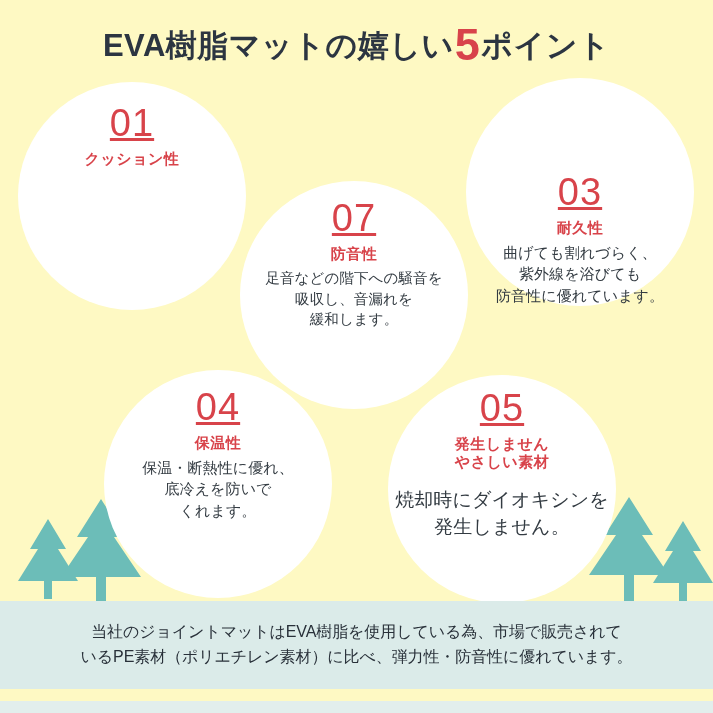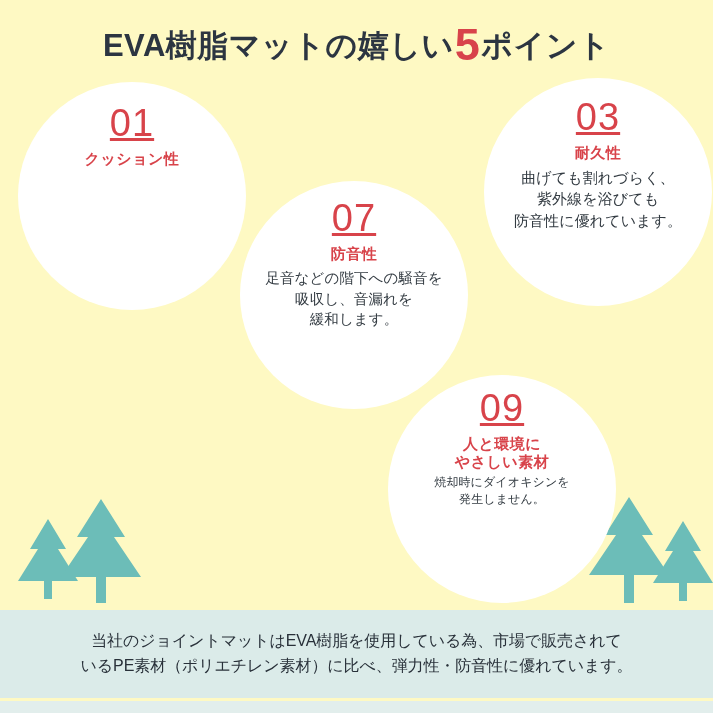--- a/index.html
+++ b/index.html
@@ -62,21 +62,21 @@
     border-radius: 50%;
     box-sizing: border-box;
     text-align: center;
     display: flex;
     flex-direction: column;
     align-items: center;
     justify-content: flex-start;
   }
   .c01 { left: 18px;  top: 82px;  width: 228px; height: 228px; padding-top: 22px; }
   .c02 { left: 240px; top: 181px; width: 228px; height: 228px; padding-top: 18px; }
-  .c03 { left: 484px; top: 78px;  width: 228px; height: 228px; padding-top: 20px; }
+  .c03 { left: 466px; top: 78px;  width: 228px; height: 228px; padding-top: 20px; justify-content: flex-end; }
   .c04 { left: 104px; top: 370px; width: 228px; height: 228px; padding-top: 18px; }
   .c05 { left: 388px; top: 375px; width: 228px; height: 228px; padding-top: 14px; }
 
   .num {
     color: #d8434a;
     font-size: 38px;
     font-weight: 400;
     line-height: 1.05;
     letter-spacing: 1px;
     font-family: "Liberation Sans", "DejaVu Sans", sans-serif;
@@ -96,27 +96,27 @@
     font-size: 15px;
     line-height: 1.42;
     margin-top: 5px;
     white-space: pre-line;
     letter-spacing: 0.1px;
   }
 
   .c02 .heading { }
   .c02 .body { font-size: 14.5px; }
   .c05 .heading { line-height: 1.2; }
-  .c05 .body { font-size: 12px; margin-top: 3px; }
+  .c05 .body { font-size: 19px; margin-top: 16px; }
 
   
   .footer {
     position: absolute;
     left: 0;
-    bottom: 3px;
+    bottom: 12px;
     width: 713px;
     height: 88px;
     background: #dbebe9;
     display: flex;
     align-items: center;
     justify-content: center;
   }
   .footer-text {
     color: #283039;
     font-size: 16px;
@@ -167,24 +167,31 @@
   </div>
 
   <div class="circle c03">
     <div class="num">03</div>
     <div class="heading">耐久性</div>
     <div class="body">曲げても割れづらく、
 紫外線を浴びても
 防音性に優れています。</div>
   </div>
 
+  <div class="circle c04">
+    <div class="num">04</div>
+    <div class="heading">保温性</div>
+    <div class="body">保温・断熱性に優れ、
+底冷えを防いで
+くれます。</div>
+  </div>
 
   <div class="circle c05">
-    <div class="num">09</div>
-    <div class="heading">人と環境に
+    <div class="num">05</div>
+    <div class="heading">発生しません
 やさしい素材</div>
     <div class="body">焼却時にダイオキシンを
 発生しません。</div>
   </div>
 
   <div class="footer">
     <div class="footer-text">当社のジョイントマットはEVA樹脂を使用している為、市場で販売されて
 いるPE素材（ポリエチレン素材）に比べ、弾力性・防音性に優れています。</div>
   </div>
 

